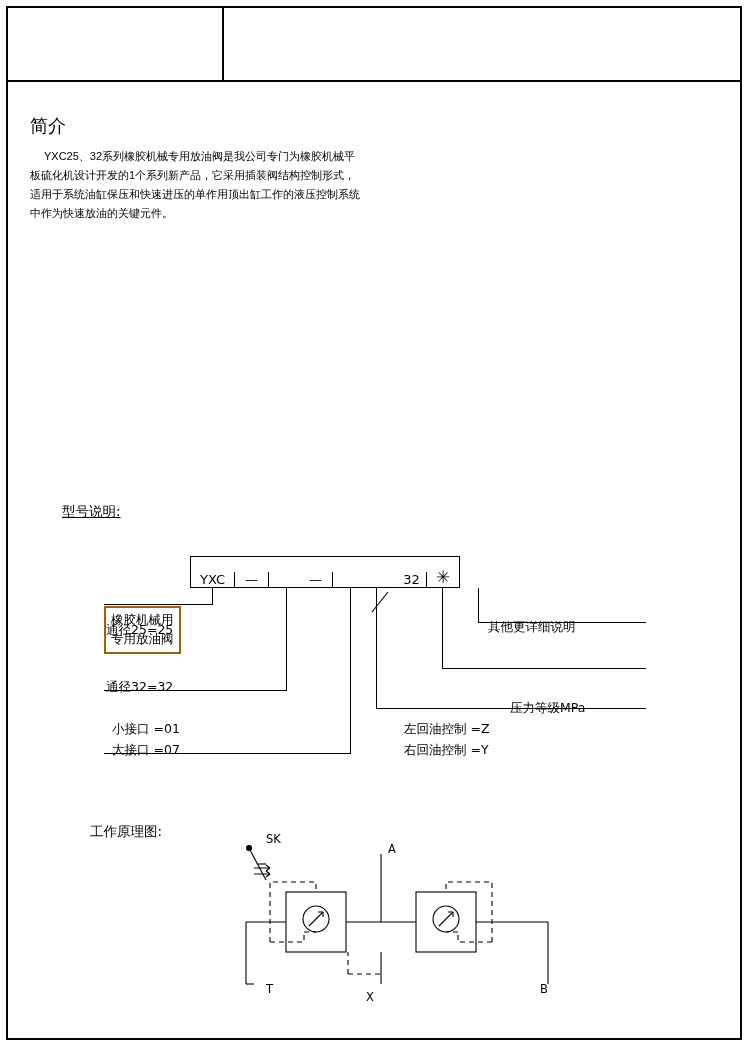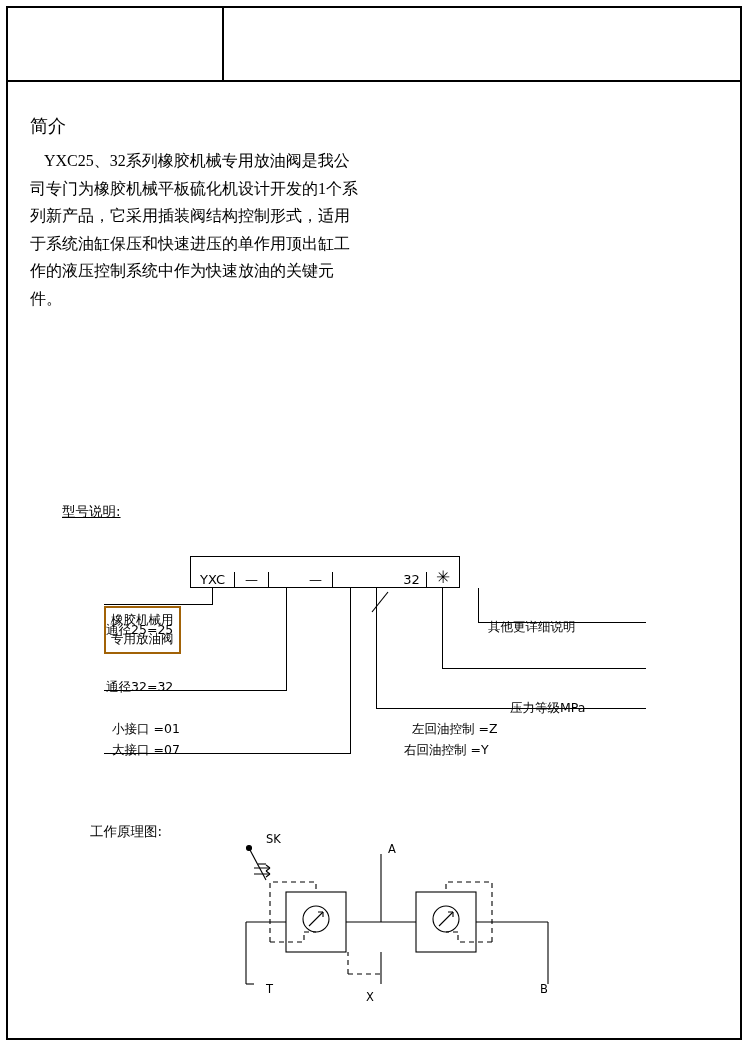--- a/index.html
+++ b/index.html
@@ -64,24 +64,24 @@
     top: 106px;
     width: 330px;
   }
   .intro-heading {
     font-size: 18px;
     font-family: "DejaVu Sans", "Liberation Sans", sans-serif;
     margin-bottom: 9px;
   }
   .intro p {
     margin: 0 0 4px 0;
-    font-size: 16px;
+    font-size: 11px;
     line-height: 1.72;
     text-indent: 14px;
-    font-family: Liberation Serif, serif;
+    font-family: Liberation Sans, sans-serif;
   }
   
   .section-label {
     position: absolute;
     font-size: 13.5px;
     font-family: "DejaVu Sans", "Liberation Sans", sans-serif;
   }
   #model-label { left: 54px; top: 495px; text-decoration: underline; }
   #principle-label { left: 82px; top: 815px; }
 
@@ -201,21 +201,21 @@
     <div>橡胶机械用</div>
     <div>专用放油阀</div>
   </div>
 
   <div class="callout" style="left:98px; top:613px;">通径25=25</div>
   <div class="callout" style="left:98px; top:670px;">通径32=32</div>
 
   <div class="callout" style="left:104px; top:712px;">小接口    =01</div>
   <div class="callout" style="left:104px; top:733px;">大接口    =07</div>
 
-  <div class="callout" style="left:396px; top:712px;margin-left:8px;">左回油控制 =Z</div>
+  <div class="callout" style="left:396px; top:712px;">左回油控制 =Z</div>
   <div class="callout" style="left:396px; top:733px;">右回油控制 =Y</div>
 
   <div class="callout" style="left:462px; top:691px;margin-left:40px;">压力等级MPa</div>
   <div class="callout" style="left:480px; top:610px;">其他更详细说明</div>
 
   <div class="section-label" id="principle-label">工作原理图:</div>
 
   <div class="diagram">
     <svg width="390" height="190" viewBox="0 0 390 190">
       <g stroke="#000" fill="none" stroke-width="1.1">

